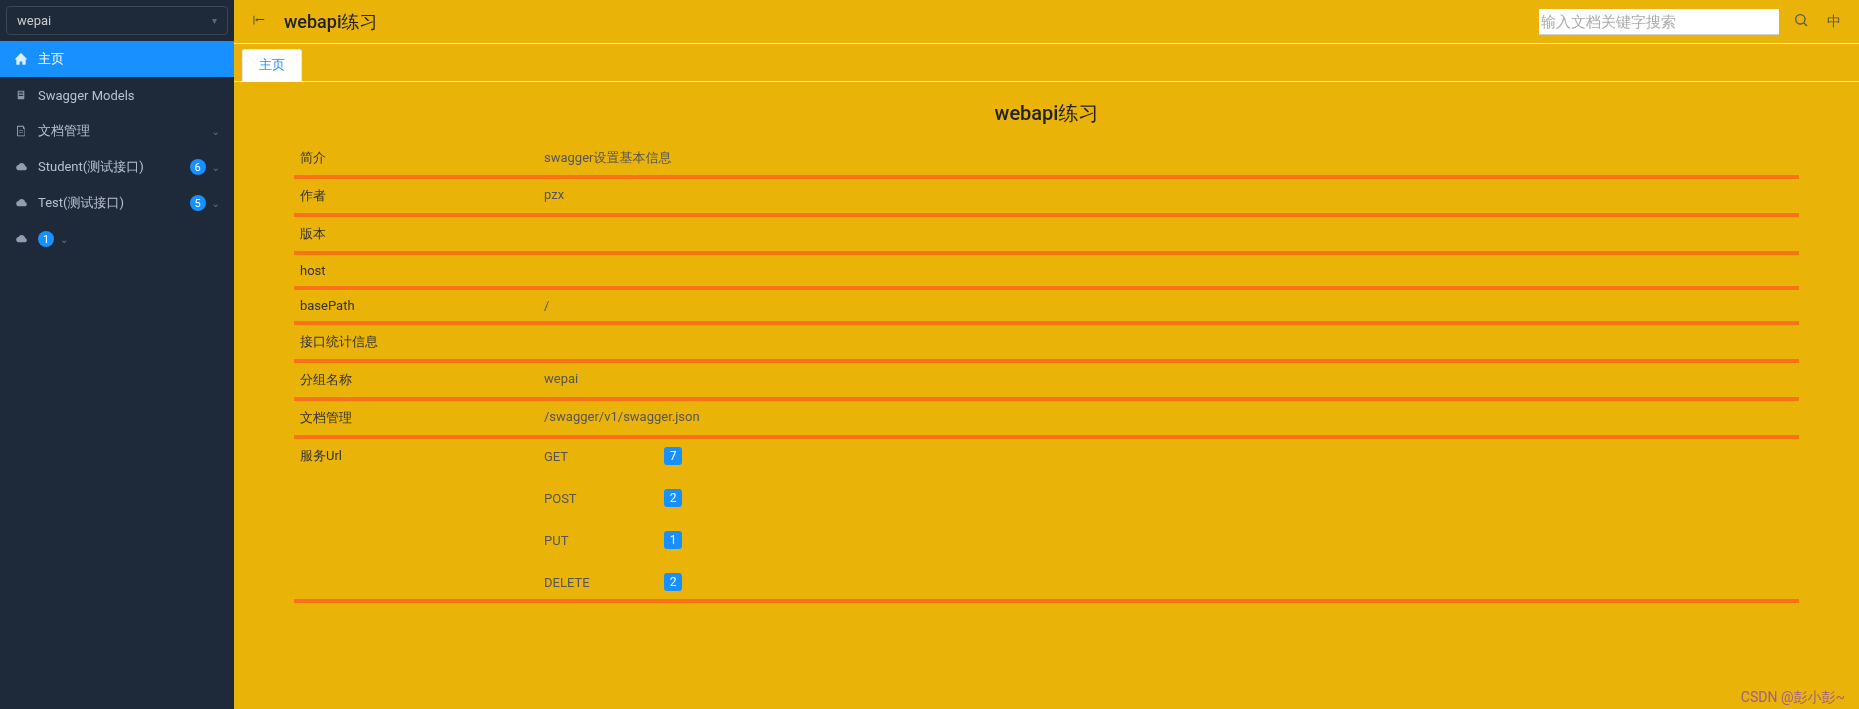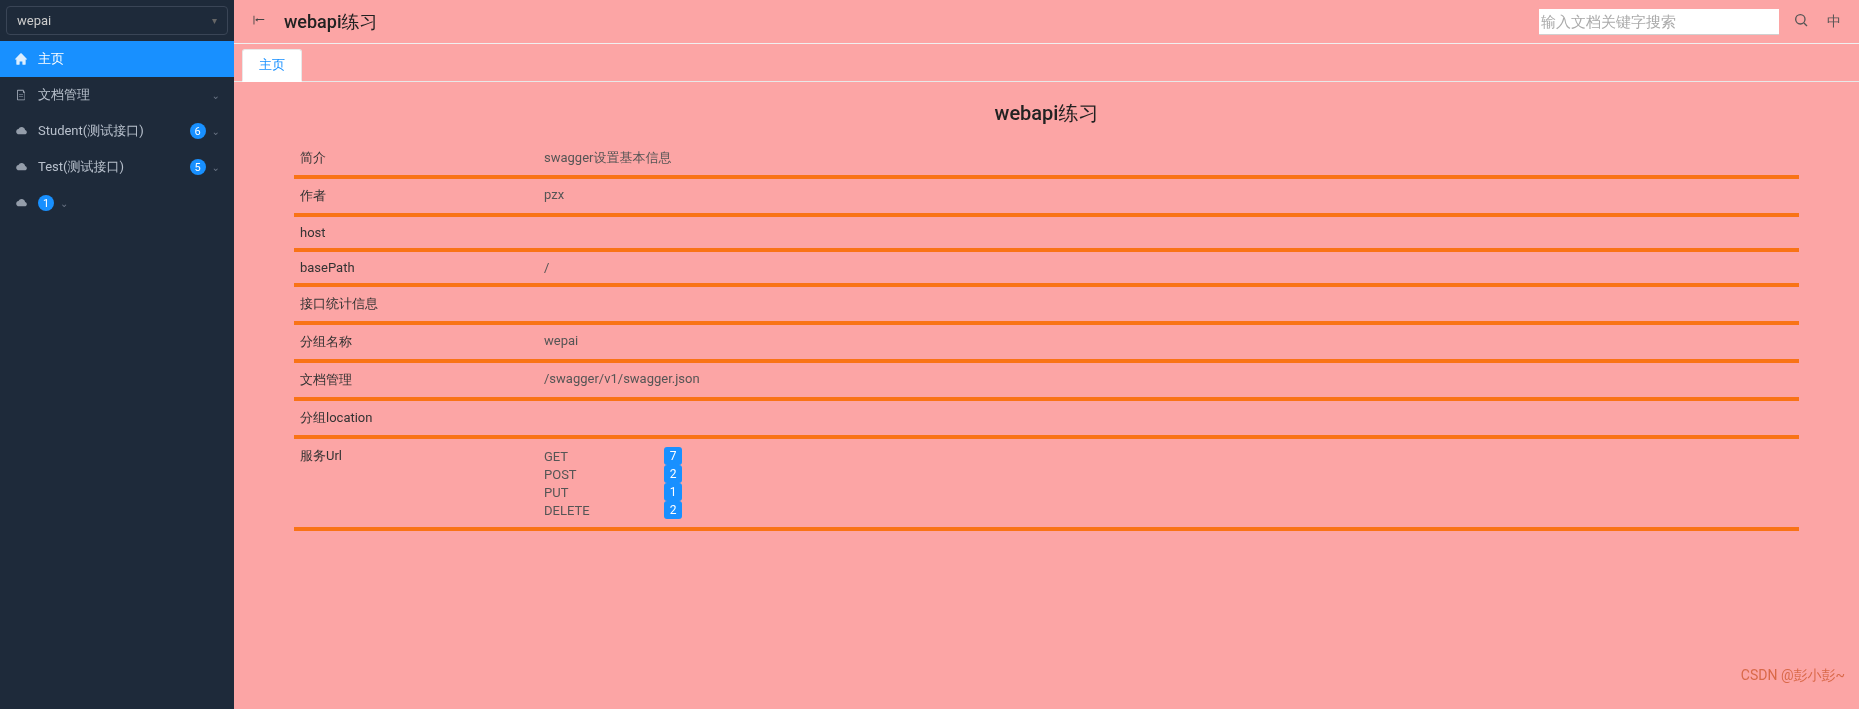--- a/index.html
+++ b/index.html
@@ -14,21 +14,21 @@
     
     .menu { list-style: none; }
     .menu-item { display: flex; align-items: center; padding: 0 14px; height: 36px; cursor: pointer; font-size: 13px; color: #b8c0cc; }
     .menu-item.active { background: #1890ff; color: #fff; }
     .menu-item .icon { width: 14px; height: 14px; margin-right: 10px; display: inline-flex; align-items: center; justify-content: center; font-size: 13px; opacity: 0.85; }
     .menu-item .label { flex: 1; }
     .menu-item .badge { background: #1890ff; color: #fff; border-radius: 8px; min-width: 16px; height: 16px; font-size: 11px; display: inline-flex; align-items: center; justify-content: center; padding: 0 4px; margin-right: 6px; }
     .menu-item .chev { font-size: 10px; color: #6a7485; }
     
     
-    .main { flex: 1; display: flex; flex-direction: column; background: #fca5a5; min-width: 0; }
+    .main { flex: 1; display: flex; flex-direction: column; background: #eab308; min-width: 0; }
     
     .header { height: 44px; display: flex; align-items: center; padding: 0 18px; border-bottom: 1px solid #f0f0f0; }
     .header .toggle { font-size: 16px; cursor: pointer; margin-right: 18px; color: #444; }
     .header .title { font-size: 18px; font-weight: 500; color: #222; flex: 1; }
     .header .search { border: none; border-bottom: 1px solid #d0d0d0; padding: 4px 2px; width: 240px; font-size: 15px; outline: none; color: #333; }
     .header .search::placeholder { color: #aaa; }
     .header .search-icon { margin-left: 14px; cursor: pointer; color: #555; font-size: 16px; }
     .header .lang { margin-left: 18px; cursor: pointer; color: #555; font-size: 14px; }
     
     .tabs { height: 38px; display: flex; align-items: stretch; border-bottom: 1px solid #e8e8e8; padding-left: 8px; }
@@ -36,26 +36,26 @@
     .tab.active { color: #1890ff; border-bottom: 2px solid #fff; position: relative; top: 1px; }
     
     .content { flex: 1; overflow-y: auto; padding: 0 60px 24px 60px; }
     .content h2 { text-align: center; font-size: 20px; font-weight: 500; margin: 18px 0 14px 0; color: #222; }
     
     .info-table { width: 100%; }
     .row { display: flex; padding: 8px 0; border-bottom: 4px solid #f97316; }
     .row .label { width: 250px; color: #333; font-size: 13px; padding-left: 6px; }
     .row .value { flex: 1; color: #555; font-size: 13px; }
     
-    .stats { display: flex; flex-direction: column; gap: 0; }
+    .stats { display: flex; flex-direction: column; gap: 24px; }
     .stat-row { display: flex; align-items: center; }
     .stat-row .method { width: 120px; color: #555; font-size: 13px; }
     .stat-row .count { background: #1890ff; color: #fff; border-radius: 3px; min-width: 18px; height: 18px; font-size: 12px; display: inline-flex; align-items: center; justify-content: center; padding: 0 5px; }
     
-    .watermark { position: fixed; bottom: 24px; right: 14px; color: #c2410c; font-size: 14px; opacity: 0.6; pointer-events: none; }
+    .watermark { position: fixed; bottom: 2px; right: 14px; color: #6d28d9; font-size: 14px; opacity: 0.6; pointer-events: none; }
     
     svg { width: 14px; height: 14px; }
   </style>
 </head>
 <body>
 
 <div class="app">
 
   <aside class="sidebar">
     <div class="sidebar-select">
@@ -63,20 +63,28 @@
       <span class="chev">▾</span>
     </div>
     <ul class="menu" id="menu">
         <li class="menu-item active">
           <span class="icon">
             <svg viewBox="0 0 1024 1024" fill="currentColor">
               <path d="M946 505L560 118c-27-27-70-27-96 0L78 505c-19 19-5 51 21 51h73v342c0 17 14 30 30 30h180c17 0 30-13 30-30V690h200v208c0 17 14 30 30 30h180c17 0 30-13 30-30V556h73c26 0 40-32 21-51z"></path>
             </svg>
           </span>
           <span class="label">主页</span>
+        </li>
+        <li class="menu-item">
+          <span class="icon">
+            <svg viewBox="0 0 1024 1024" fill="currentColor">
+              <path d="M300 200h424c17 0 30 13 30 30v564c0 17-13 30-30 30H300c-17 0-30-13-30-30V230c0-17 13-30 30-30zm50 80v60h324v-60H350zm0 120v60h324v-60H350zm0 120v60h324v-60H350z" opacity="0.85"></path>
+            </svg>
+          </span>
+          <span class="label">Swagger Models</span>
         </li>
         <li class="menu-item">
           <span class="icon">
             <svg viewBox="0 0 1024 1024" fill="currentColor">
               <path d="M688 128H272c-26 0-48 22-48 48v672c0 26 22 48 48 48h480c26 0 48-22 48-48V320L688 128zm48 704H288V192h368v160h112v480zM360 448h304v48H360v-48zm0 128h304v48H360v-48z"></path>
             </svg>
           </span>
           <span class="label">文档管理</span>
           <span class="chev">⌄</span>
         </li>
@@ -142,42 +150,42 @@
       <div class="info-table" id="info-table">
           <div class="row">
             <div class="label">简介</div>
             <div class="value">swagger设置基本信息</div>
           </div>
           <div class="row">
             <div class="label">作者</div>
             <div class="value">pzx</div>
           </div>
           <div class="row">
+            <div class="label">版本</div>
+            <div class="value"></div>
+          </div>
+          <div class="row">
             <div class="label">host</div>
             <div class="value"></div>
           </div>
           <div class="row">
             <div class="label">basePath</div>
             <div class="value">/</div>
           </div>
           <div class="row">
             <div class="label">接口统计信息</div>
             <div class="value"></div>
           </div>
           <div class="row">
             <div class="label">分组名称</div>
             <div class="value">wepai</div>
           </div>
           <div class="row">
             <div class="label">文档管理</div>
             <div class="value">/swagger/v1/swagger.json</div>
-          </div>
-          <div class="row">
-            <div class="label">分组location</div>
-            <div class="value"></div>
           </div>
           <div class="row">
             <div class="label">服务Url</div>
             <div class="value stats" id="stats">
               <div class="stat-row">
                 <span class="method">GET</span>
                 <span class="count">7</span>
               </div>
               <div class="stat-row">
                 <span class="method">POST</span>

